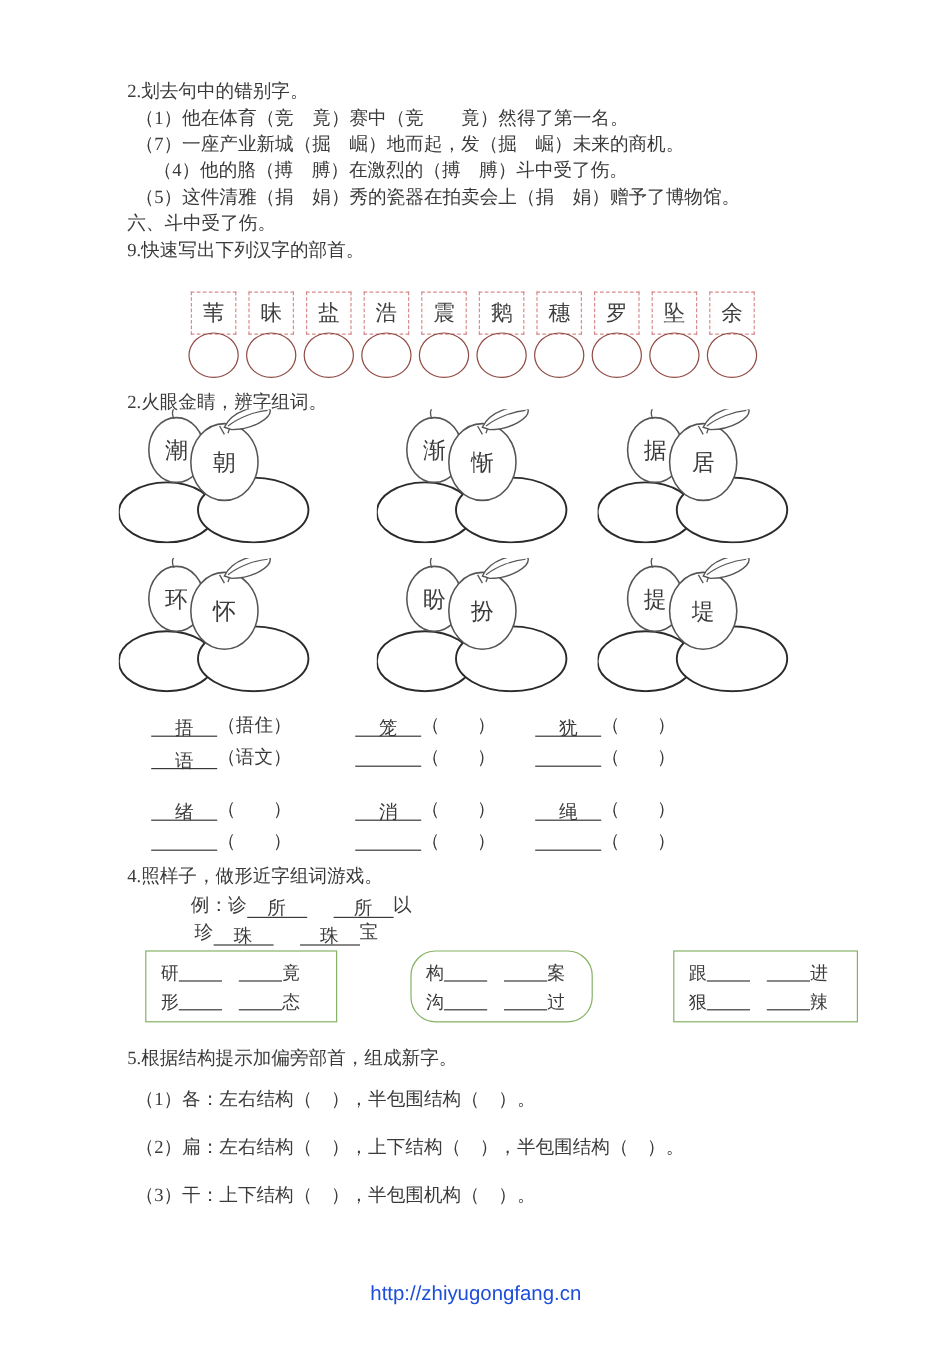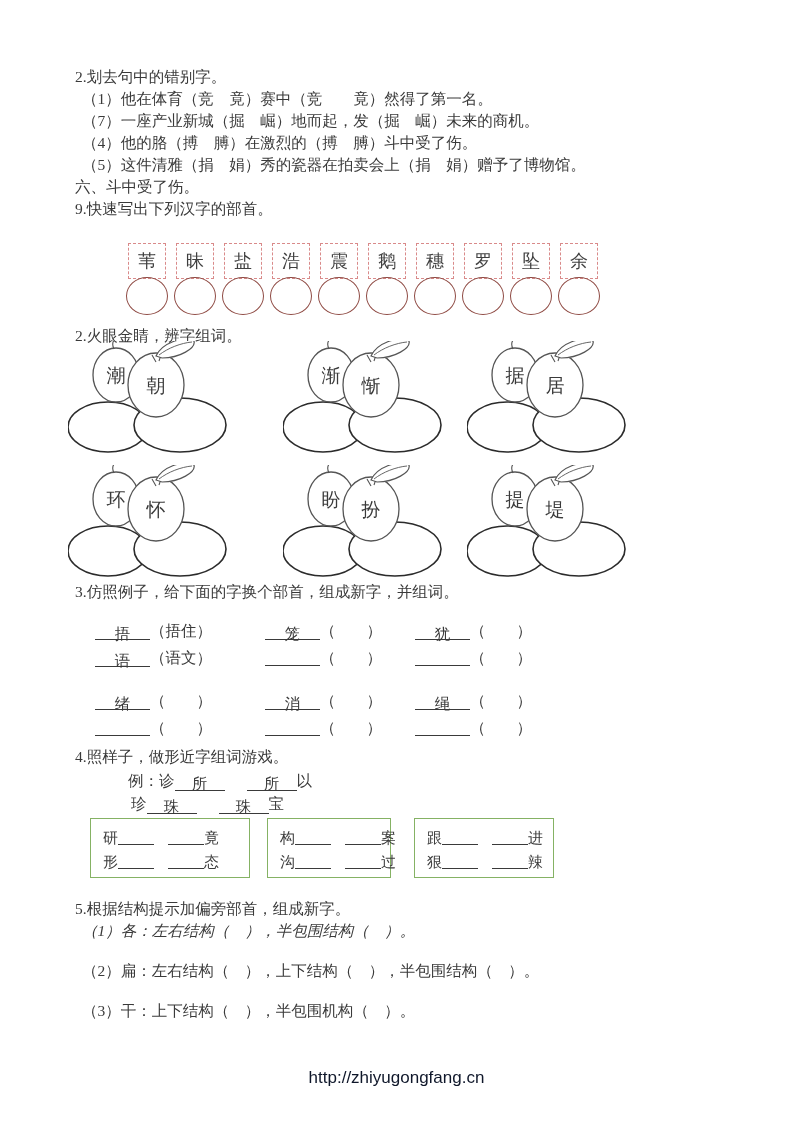--- a/index.html
+++ b/index.html
@@ -2,21 +2,21 @@
 <html><head>
 <meta charset="utf-8">
 <style>
   * { margin:0; padding:0; box-sizing:border-box; }
   html,body { background:#ffffff; }
   body {
     width:793px; height:1122px; position:relative; overflow:hidden;
     font-family:"Liberation Serif","DejaVu Serif",serif;
     color:#3a3a3a; font-size:15.5px;
   }
-  .page { position:absolute; inset:0; }
+  .page { position:absolute; inset:0;padding-left:31px; }
   .tblock { margin-left:75px; line-height:22px; }
   .sent { line-height:22px; }
   
   .radical-row { display:flex; gap:10px; margin-left:128px; margin-top:23px; height:74px; }
   .radical-item { display:flex; flex-direction:column; align-items:center; width:38px; }
   .radical-box {
     width:38px; height:36px; border:1.5px dashed #d98a8a;
     display:flex; align-items:center; justify-content:center;
     font-size:18px; color:#3f3f3f;
   }
@@ -46,54 +46,54 @@
   
   .ex-block { margin-left:100px; margin-top:1px; }
   .ex-line { line-height:23px; white-space:nowrap;margin-left:28px; }
   .ex-line.l2 { margin-left:31px; }
   .exblank {
     display:inline-block; width:50px; border-bottom:1.5px solid #3a3a3a;
     text-align:center; height:19px; vertical-align:-3px;
   }
   .exgap { display:inline-block; width:22px; }
   
-  .gbox-row { display:flex; margin-left:90px; margin-top:3px; }
+  .gbox-row { display:flex; margin-left:90px; margin-top:3px;gap:44px; }
   .gbox {
     border:1.5px solid #85b264; height:60px; padding:7px 12px 0 12px;
   }
   .gbox.b1 { width:160px; }
-  .gbox.b2 { width:124px; margin-left:17px; }
-  .gbox.b3 { width:140px; margin-left:23px; }
+  .gbox.b2 { width:152px; margin-left:17px;border-radius:21px; }
+  .gbox.b3 { width:154px; margin-left:23px; }
   .gbox-line { line-height:24px; white-space:nowrap; font-size:15px; }
   .gblank {
     display:inline-block; width:36px; border-bottom:1.5px solid #3a3a3a;
     height:16px; vertical-align:-2px;
   }
   .ggap { display:inline-block; width:14px; }
   
   .q5-item { margin-left:82px; line-height:22px; }
-  .q5-item.i1 { margin-top:0;font-style:italic; }
+  .q5-item.i1 { margin-top:12px; }
   .q5-item.i2 { margin-top:18px; }
   .q5-item.i3 { margin-top:18px; }
   .footer {
     position:absolute; left:0; right:0; top:1068px; text-align:center;
-    color:#0f172a; font-size:17px;
+    color:#1d4ed8; font-size:17px;
     font-family:"Liberation Sans","DejaVu Sans",sans-serif;
   }
 </style>
 </head>
 <body>
 
 <div class="page">
 
   <div class="tblock" style="margin-top:66px;">
     <div class="sent">2.划去句中的错别字。</div>
     <div class="sent" style="margin-left:7px;">（1）他在体育（竞　竟）赛中（竞　　竟）然得了第一名。</div>
     <div class="sent" style="margin-left:7px;">（7）一座产业新城（掘　崛）地而起，发（掘　崛）未来的商机。</div>
-    <div class="sent" style="margin-left:7px;">（4）他的胳（搏　膊）在激烈的（搏　膊）斗中受了伤。</div>
+    <div class="sent" style="margin-left:22px;">（4）他的胳（搏　膊）在激烈的（搏　膊）斗中受了伤。</div>
     <div class="sent" style="margin-left:7px;">（5）这件清雅（捐　娟）秀的瓷器在拍卖会上（捐　娟）赠予了博物馆。</div>
   </div>
 
   <div class="tblock">六、斗中受了伤。</div>
   <div class="tblock">9.快速写出下列汉字的部首。</div>
 
   <div class="radical-row">
     <div class="radical-item">
       <div class="radical-box">苇</div>
       <div class="radical-circle"></div>
@@ -209,21 +209,20 @@
       <path d="M46,8 q-3,-6 1,-10" fill="none" stroke="#555" stroke-width="1.1"></path>
       <ellipse cx="88" cy="44" rx="28" ry="32" fill="#fff" stroke="#555" stroke-width="1.3"></ellipse>
       <path d="M84,14 l4,7 M94,11 l-3,9" fill="none" stroke="#555" stroke-width="1.1"></path>
       <path d="M88,15 C94,2 114,-5 126,0 C128,7 112,17 94,17 Z" fill="#fff" stroke="#555" stroke-width="1.2"></path>
       <path d="M91,14 C100,7 113,2 124,1" fill="none" stroke="#555" stroke-width="0.9"></path>
       <text x="48" y="41" text-anchor="middle">提</text>
       <text x="88" y="51" text-anchor="middle">堤</text>
     </svg>
   </div>
 
-  <div class="tblock" style="margin-top:4px;">3.仿照例子，给下面的字换个部首，组成新字，并组词。</div>
   <div class="q3-row g1">
     <div class="q3-cell">
       <div class="q3-line"><span class="blank">捂</span><span>（捂住）</span></div>
       <div class="q3-line"><span class="blank">语</span><span>（语文）</span></div>
     </div>
     <div class="q3-cell">
       <div class="q3-line"><span class="blank">笼</span><span>（　　）</span></div>
       <div class="q3-line"><span class="blank"></span><span>（　　）</span></div>
     </div>
     <div class="q3-cell">

